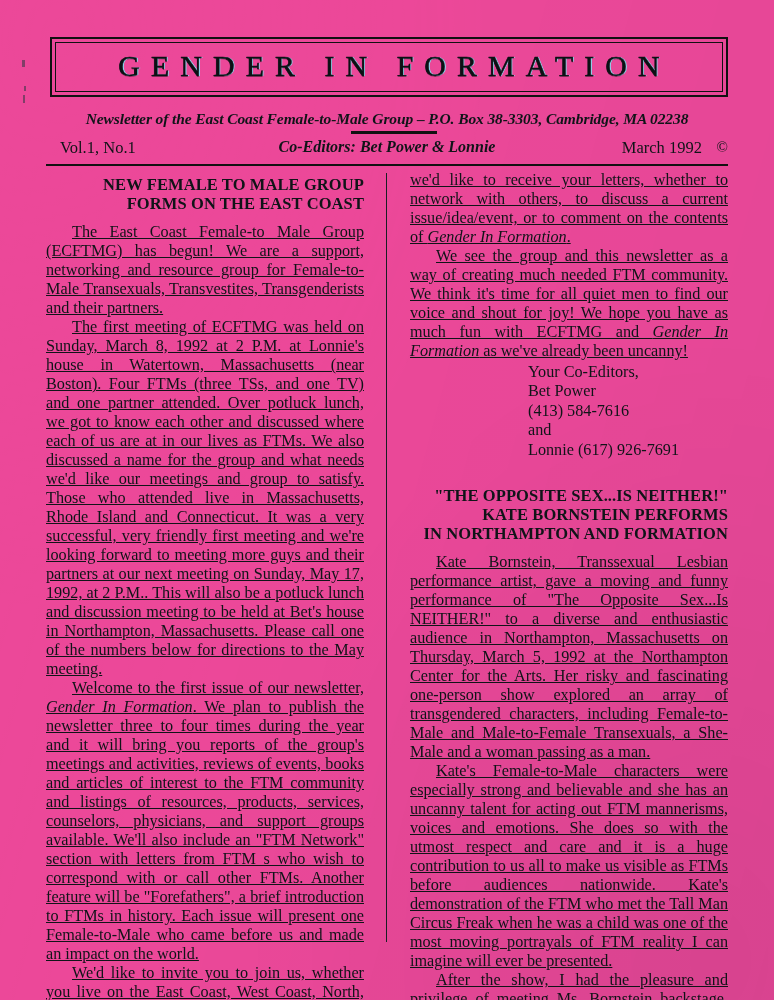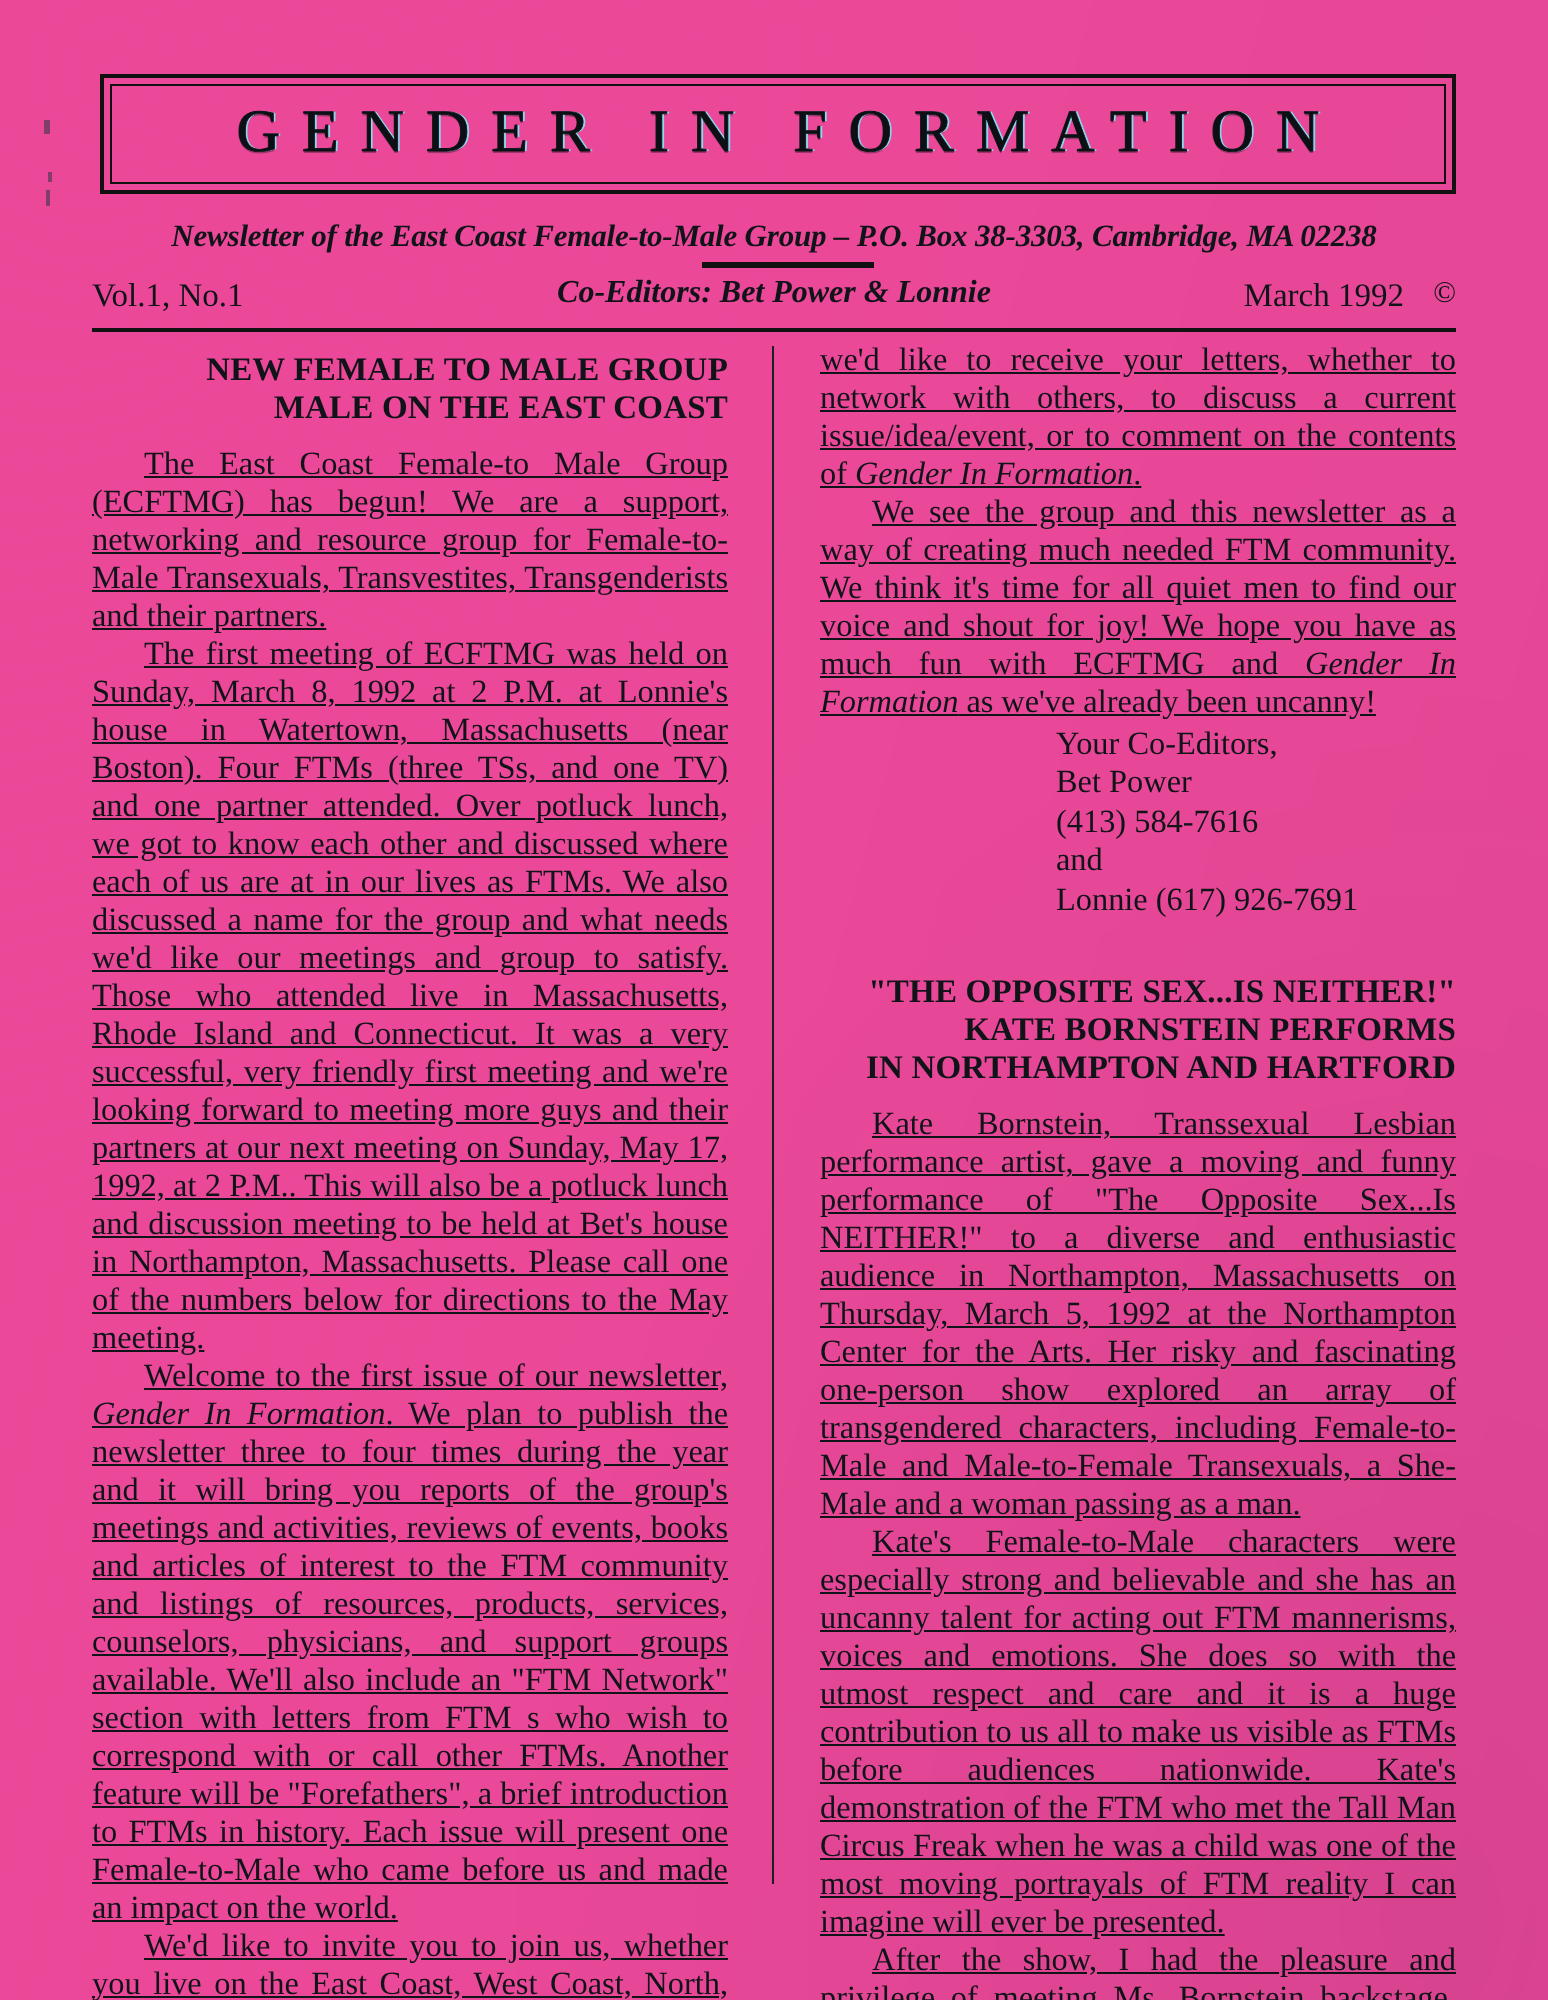--- a/index.html
+++ b/index.html
@@ -89,21 +89,21 @@
 
   .volline {
     position: absolute;
     left: 46px;
     right: 46px;
     top: 138px;
     height: 22px;
     font-size: 16.5px;
   }
   .volline .vol {
-    position: absolute; left: 0; top: 0;
+    position: absolute; left: 14px; top: 0;
   }
   .volline .eds {
     position: absolute;
     left: 0; right: 0;
     top: 0;
     text-align: center;
     font-style: italic;
     font-weight: bold;
     font-size: 16px;
   }
@@ -212,21 +212,21 @@
     <span class="copy">©</span>
   </div>
   <div class="head-rule"></div>
 
   <div class="cols">
     <div class="col-divider"></div>
 
     <div class="col col-left">
       <div class="art-head">
         <div>NEW FEMALE TO MALE GROUP</div>
-        <div>MALE ON THE EAST COAST</div>
+        <div>FORMS ON THE EAST COAST</div>
       </div>
 
       <p class="body">The East Coast Female-to Male Group (ECFTMG) has begun!  We are a support, networking and resource group for Female-to-Male Transexuals, Transvestites, Transgenderists and their partners.</p>
       <p class="body">The first meeting of ECFTMG was held on Sunday, March 8, 1992 at 2 P.M. at Lonnie's house in Watertown, Massachusetts (near Boston).  Four FTMs (three TSs, and one TV) and one partner attended.  Over potluck lunch, we got to know each other and discussed where each of us are at in our lives as FTMs.  We also discussed a name for the group and what needs we'd like our meetings and group to satisfy.  Those who attended live in Massachusetts, Rhode Island and Connecticut.  It was a very successful, very friendly first meeting and we're looking forward to meeting more guys and their partners at our next meeting on Sunday, May 17, 1992, at 2 P.M..  This will also be a potluck lunch and discussion meeting to be held at Bet's house in Northampton, Massachusetts.  Please call one of the numbers below for directions to the May meeting.</p>
       <p class="body"><span>Welcome to the first issue of our newsletter, </span><i>Gender In Formation</i><span>.  We plan to publish the newsletter three to four times during the year and it will bring you reports of the group's meetings and activities, reviews of events, books and articles of interest to the FTM community and listings of resources, products, services, counselors, physicians, and support groups available.  We'll also include an "FTM Network" section with letters from FTM s who wish to correspond with or call other FTMs.  Another feature will be "Forefathers", a brief introduction to FTMs in history.  Each issue will present one Female-to-Male who came before us and made an impact on the world.</span></p>
       <p class="body"><span>We'd like to invite you to join us, whether you live on the East Coast, West Coast, North, South or anywhere in between, or whether you live in a country overseas, far away from ours!  This newsletter is FREE, just send us your mailing address to receive it.  SASE s are always appreciated and donations are </span></p>
 
     </div>
 
     <div class="col col-right">
@@ -237,21 +237,21 @@
         <div>Your Co-Editors,</div>
         <div>Bet Power</div>
         <div>(413) 584-7616</div>
         <div>and</div>
         <div>Lonnie (617) 926-7691</div>
       </div>
 
       <div class="art-head second">
         <div>"THE OPPOSITE SEX...IS NEITHER!"</div>
         <div>KATE BORNSTEIN PERFORMS</div>
-        <div>IN NORTHAMPTON AND HARTFORD</div>
+        <div>IN NORTHAMPTON AND FORMATION</div>
       </div>
 
       <p class="body">Kate Bornstein, Transsexual Lesbian performance artist, gave a moving and funny performance of "The Opposite Sex...Is NEITHER!" to a diverse and enthusiastic audience in Northampton, Massachusetts on Thursday, March 5, 1992 at the Northampton Center for the Arts.  Her risky and fascinating one-person show explored an array of transgendered characters, including Female-to-Male and Male-to-Female Transexuals, a She-Male and a woman passing as a man.</p>
       <p class="body">Kate's Female-to-Male characters were especially strong and believable and she has an uncanny talent for acting out FTM mannerisms, voices and emotions.  She does so with the utmost respect and care and it is a huge contribution to us all to make us visible as FTMs before audiences nationwide.  Kate's demonstration of the FTM who met the Tall Man Circus Freak when he was a child was one of the most moving portrayals of FTM reality I can imagine will ever be presented.</p>
       <p class="body">After the show, I had the pleasure and privilege of meeting Ms. Bornstein backstage.  She is simply beautiful, both inside and out, and she glows with the importance and urgency of her creative work.</p>
 
     </div>
   </div>
 </div>
 

